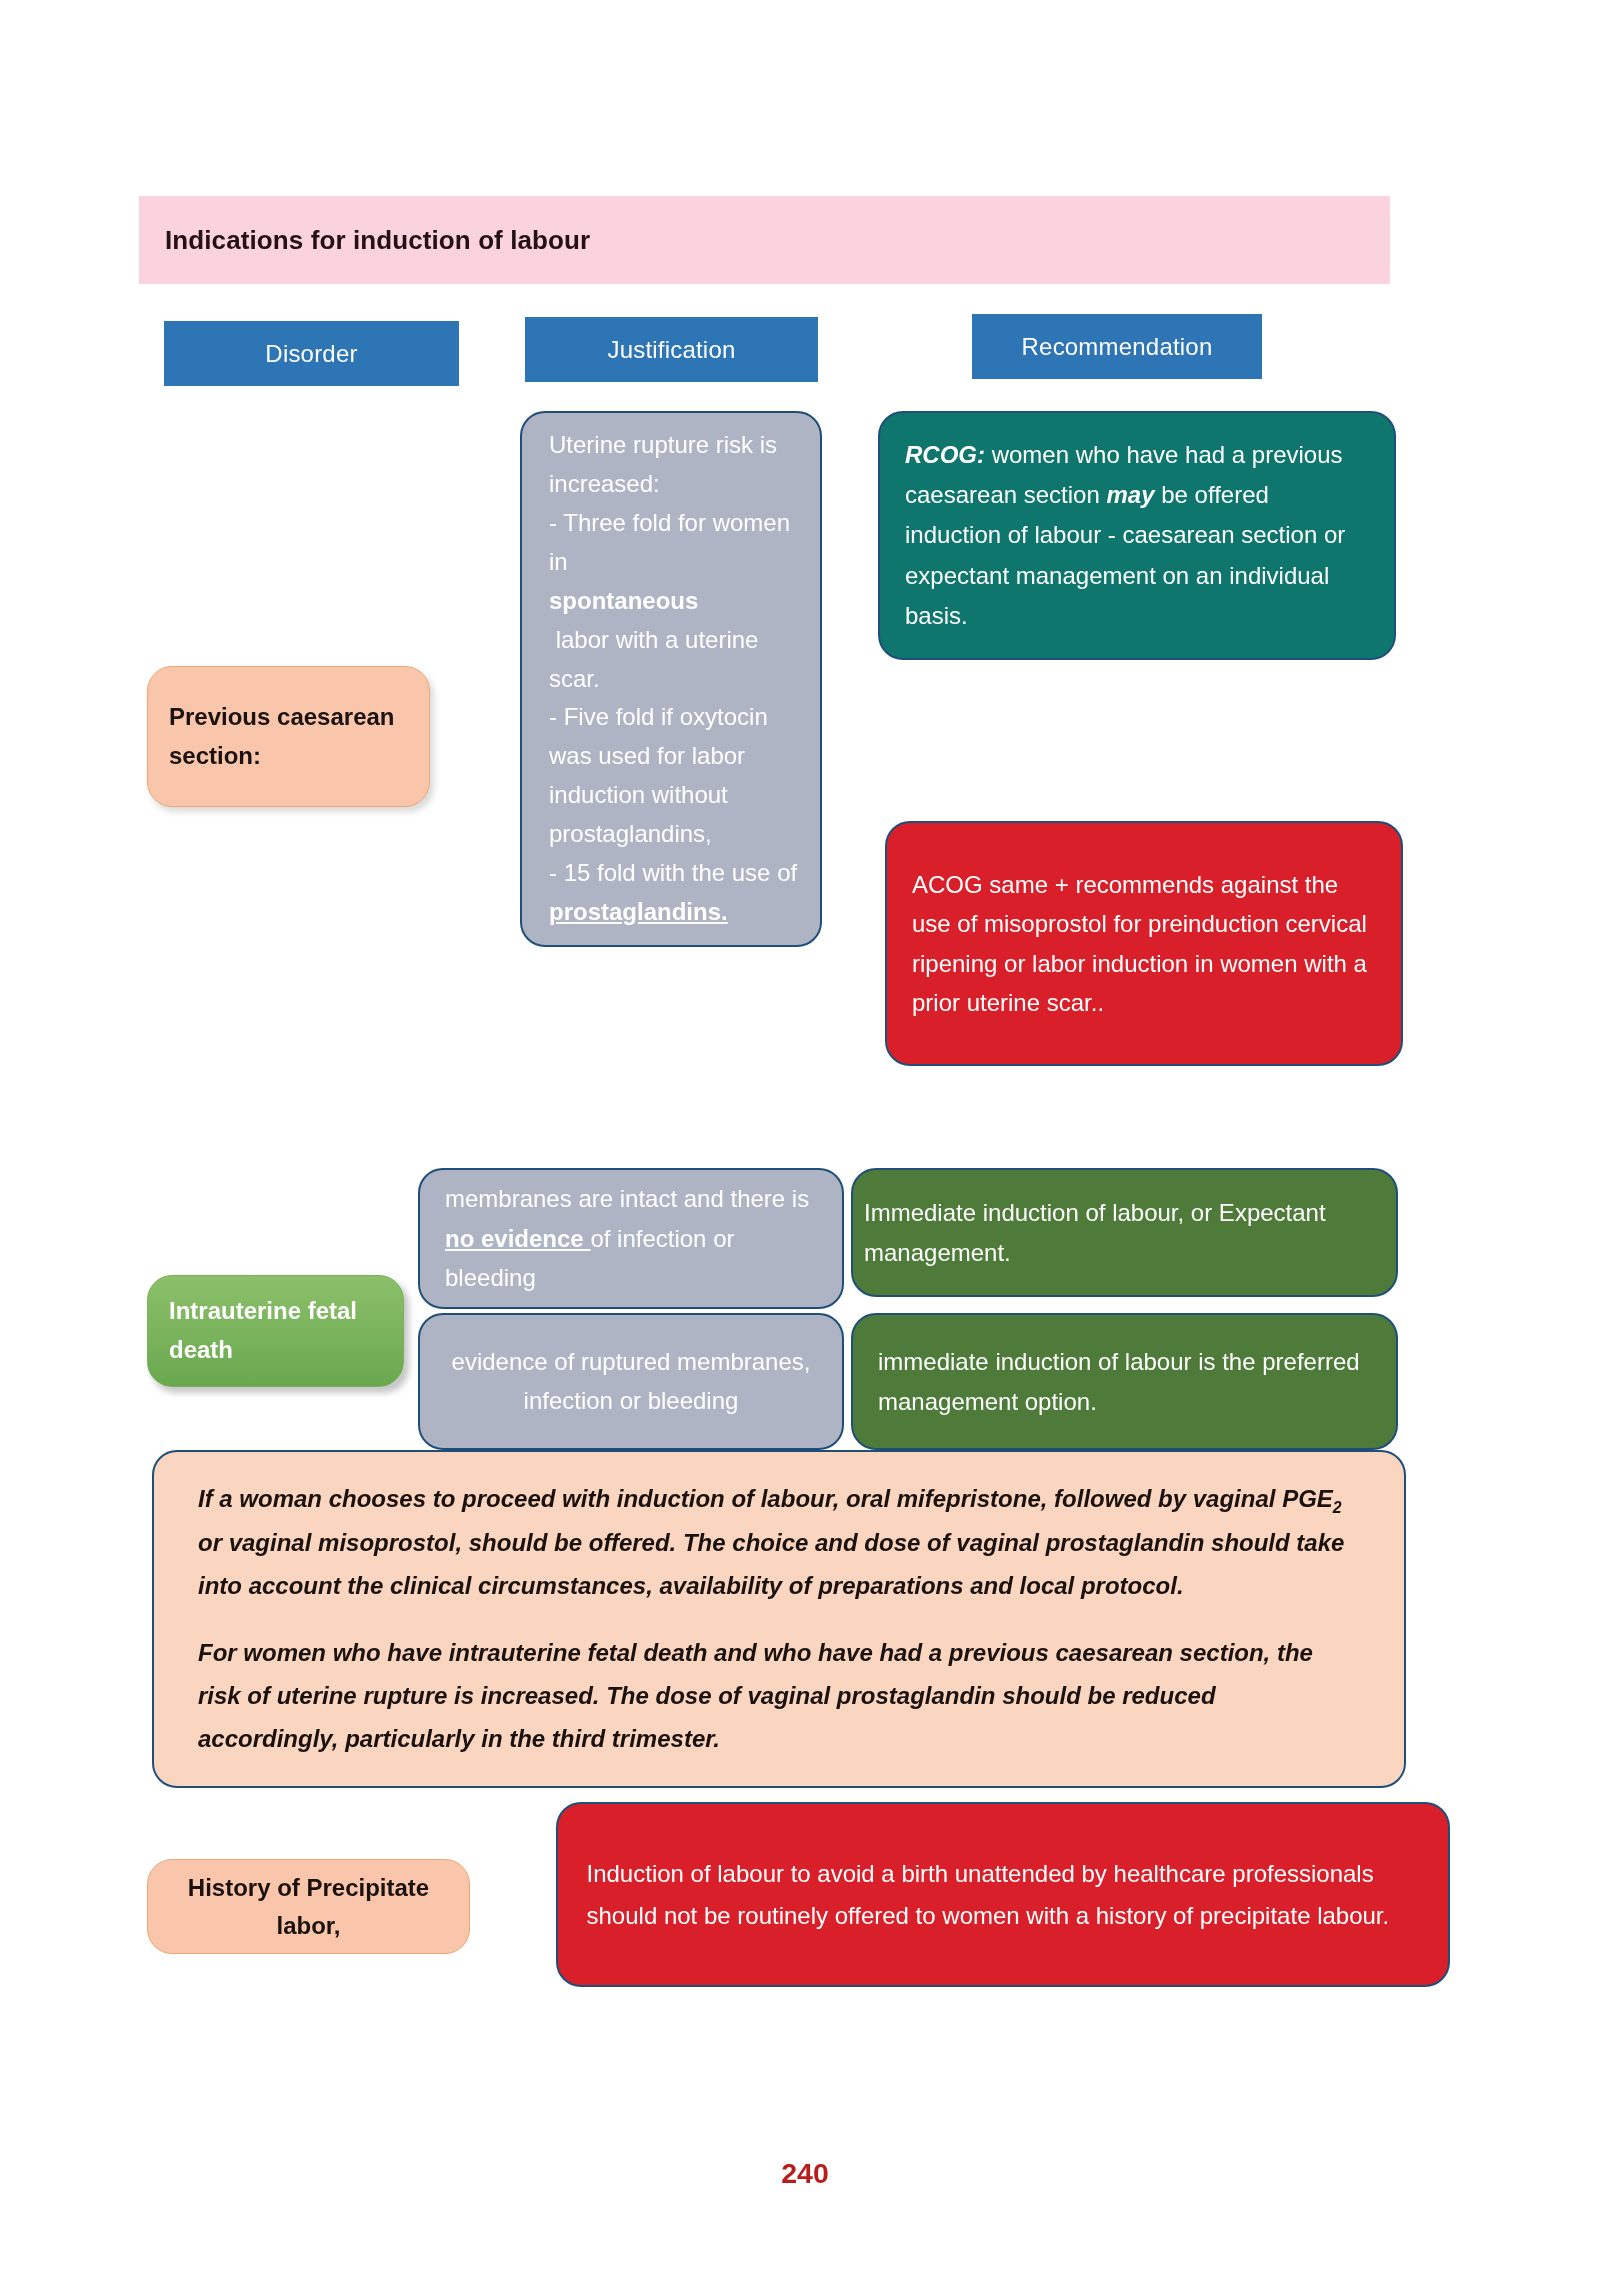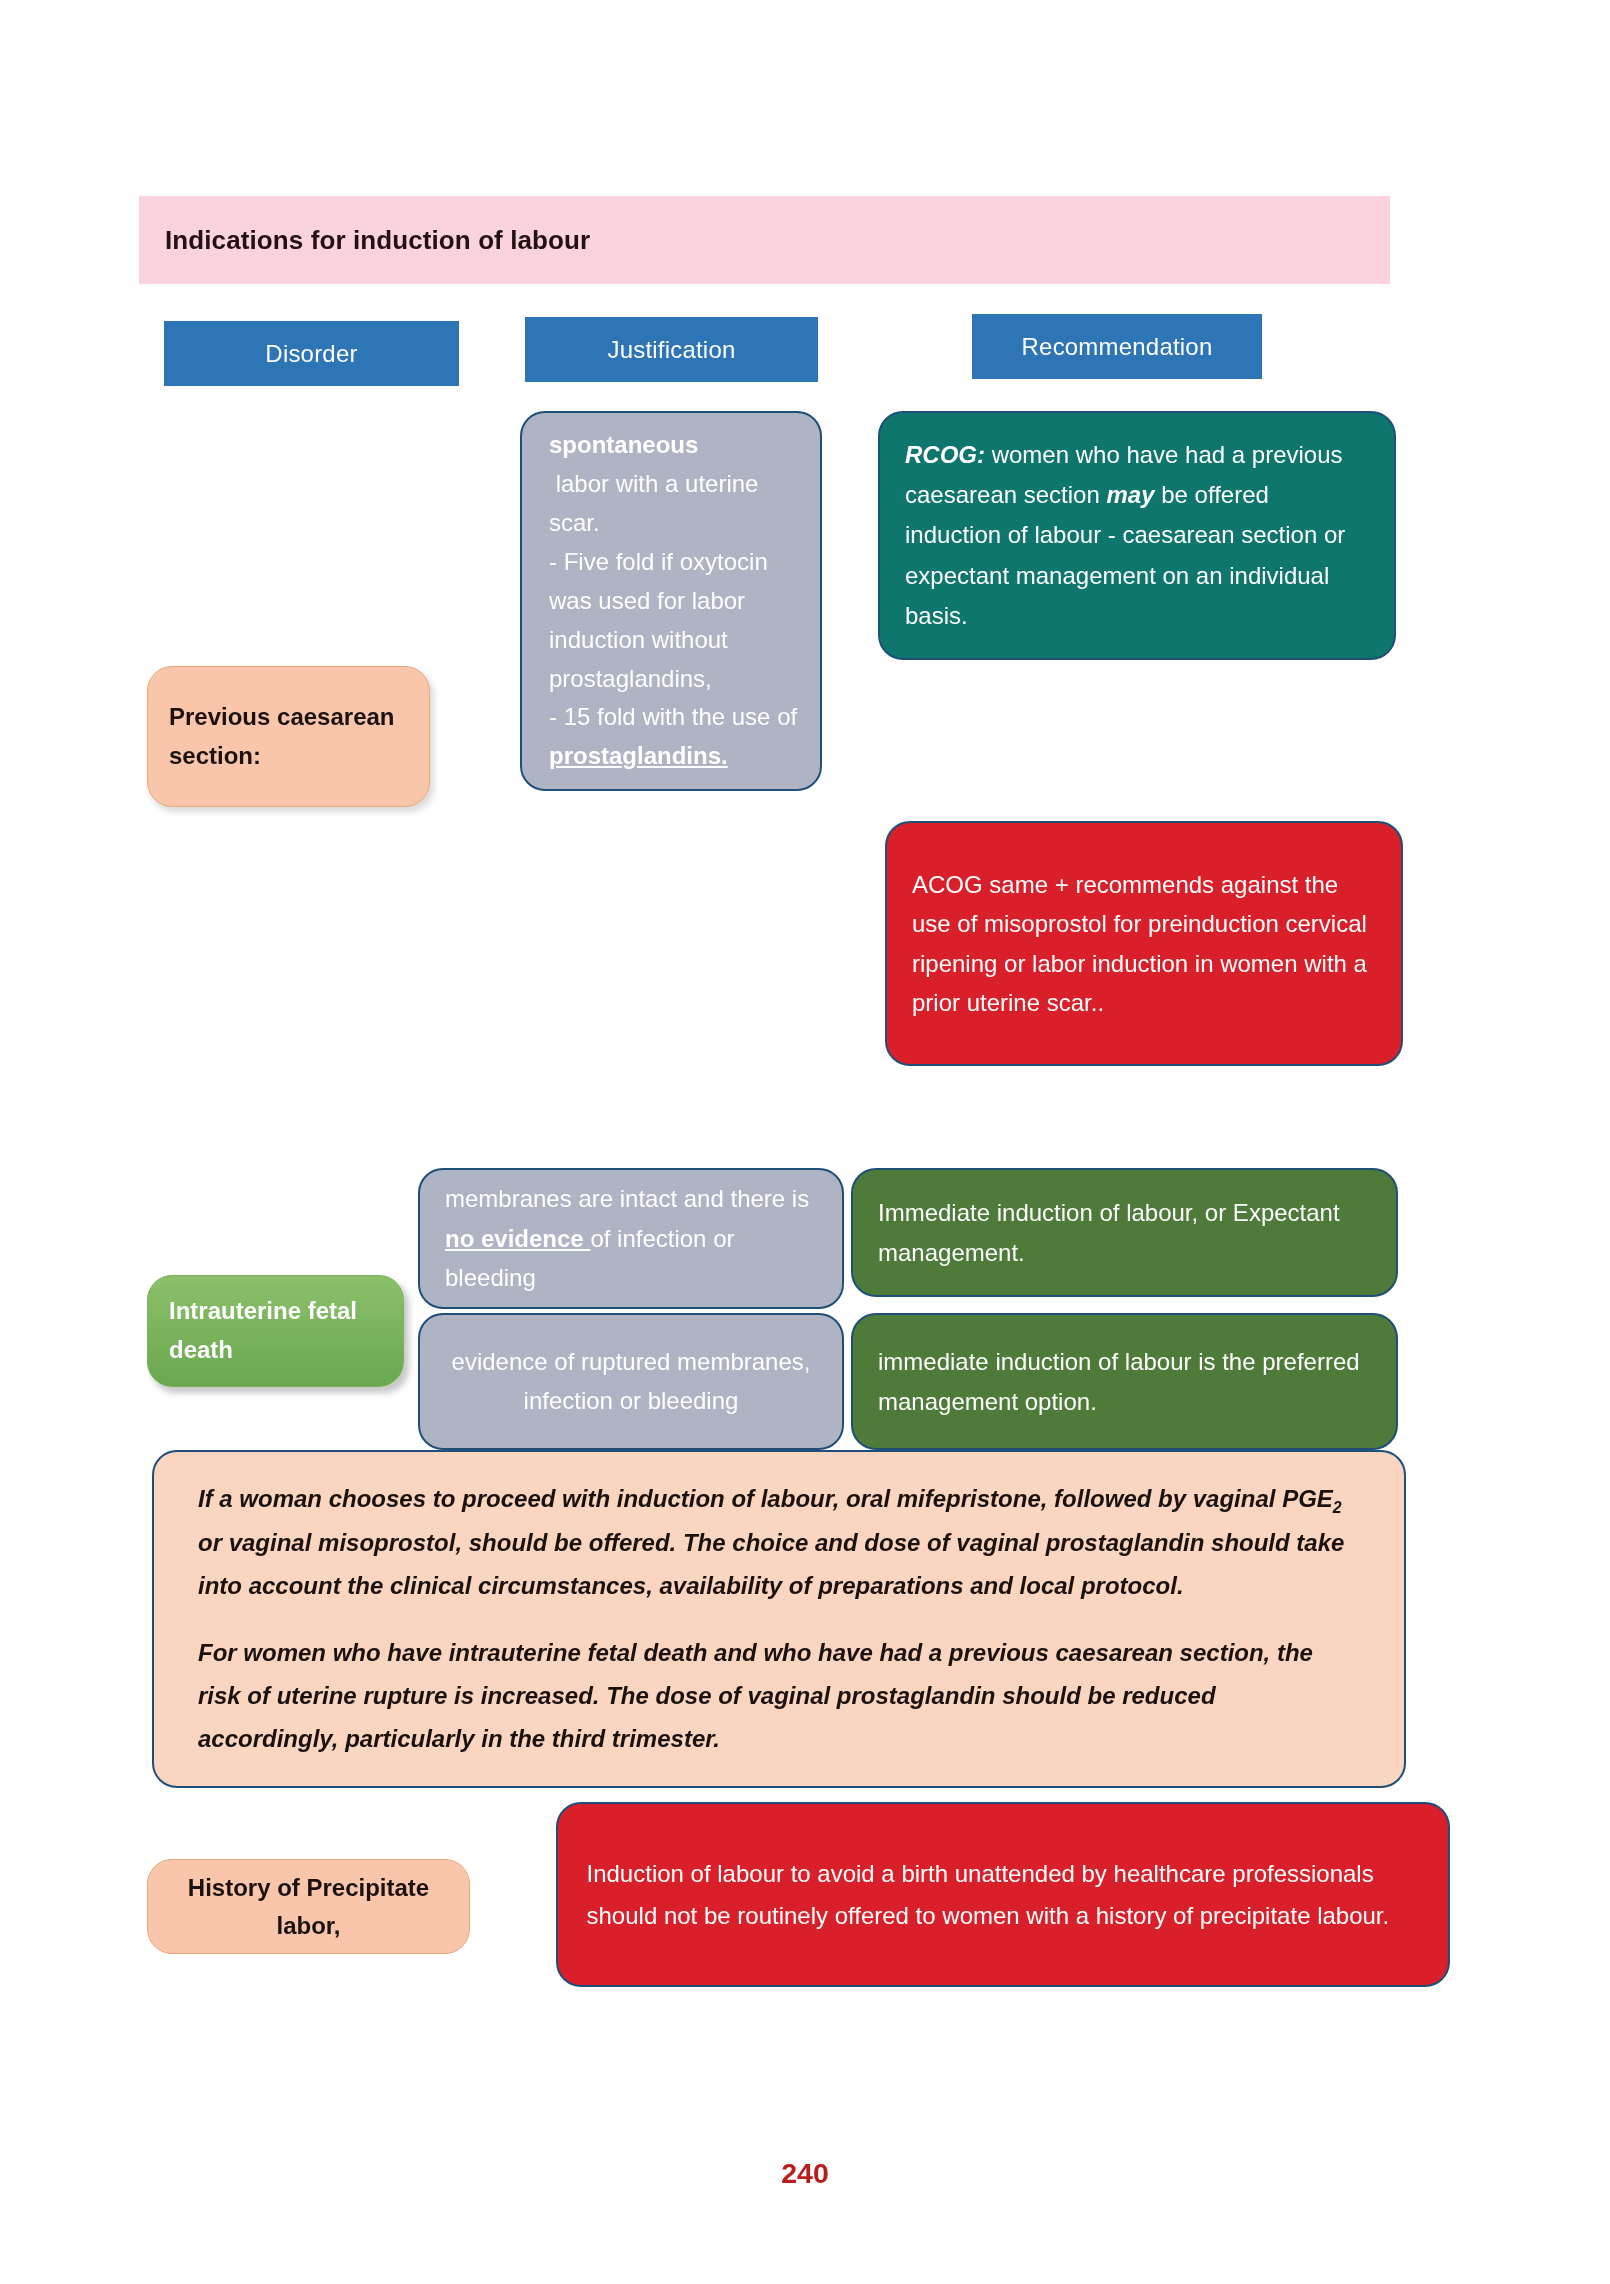--- a/index.html
+++ b/index.html
@@ -164,21 +164,21 @@
   #box-iufd-j2 {
     left: 418px; top: 1313px; width: 426px; height: 137px;
     padding: 0 21px;
     font-size: 24px;
     line-height: 1.62;
     text-align: center;
   }
 
   #box-iufd-r1 {
     left: 851px; top: 1168px; width: 547px; height: 129px;
-    padding: 0 25px;
+    padding: 0 11px;
     font-size: 24px;
     line-height: 1.66;
   }
   #box-iufd-r2 {
     left: 851px; top: 1313px; width: 547px; height: 137px;
     padding: 0 25px;
     font-size: 24px;
     line-height: 1.66;
   }
 
@@ -240,20 +240,22 @@
   </div>
   <div class="col-head" id="head-recommendation">
     <span>Recommendation</span>
   </div>
 
   <div class="rbox peach-label" id="box-prev-cs">
     <span class="txt">Previous caesarean section:</span>
   </div>
 
   <div class="rbox grey-box" id="box-justification-cs">
+    <span class="txt">Uterine rupture risk is increased:
+- Three fold for women in </span>
       <span class="b">spontaneous</span>
       <span class="txt" style="display:inline"> labor with a uterine scar.
 - Five fold if oxytocin was used for labor induction without prostaglandins,
 - 15 fold with the use of </span>
       <u class="b">prostaglandins.</u>
   </div>
 
   <div class="rbox peach-box" id="box-rcog">
     <div><span class="b i">RCOG:</span><span> women who have had a previous caesarean section </span><span class="b i">may</span><span> be offered induction of labour - caesarean section or expectant management on an individual basis.</span></div>
   </div>

